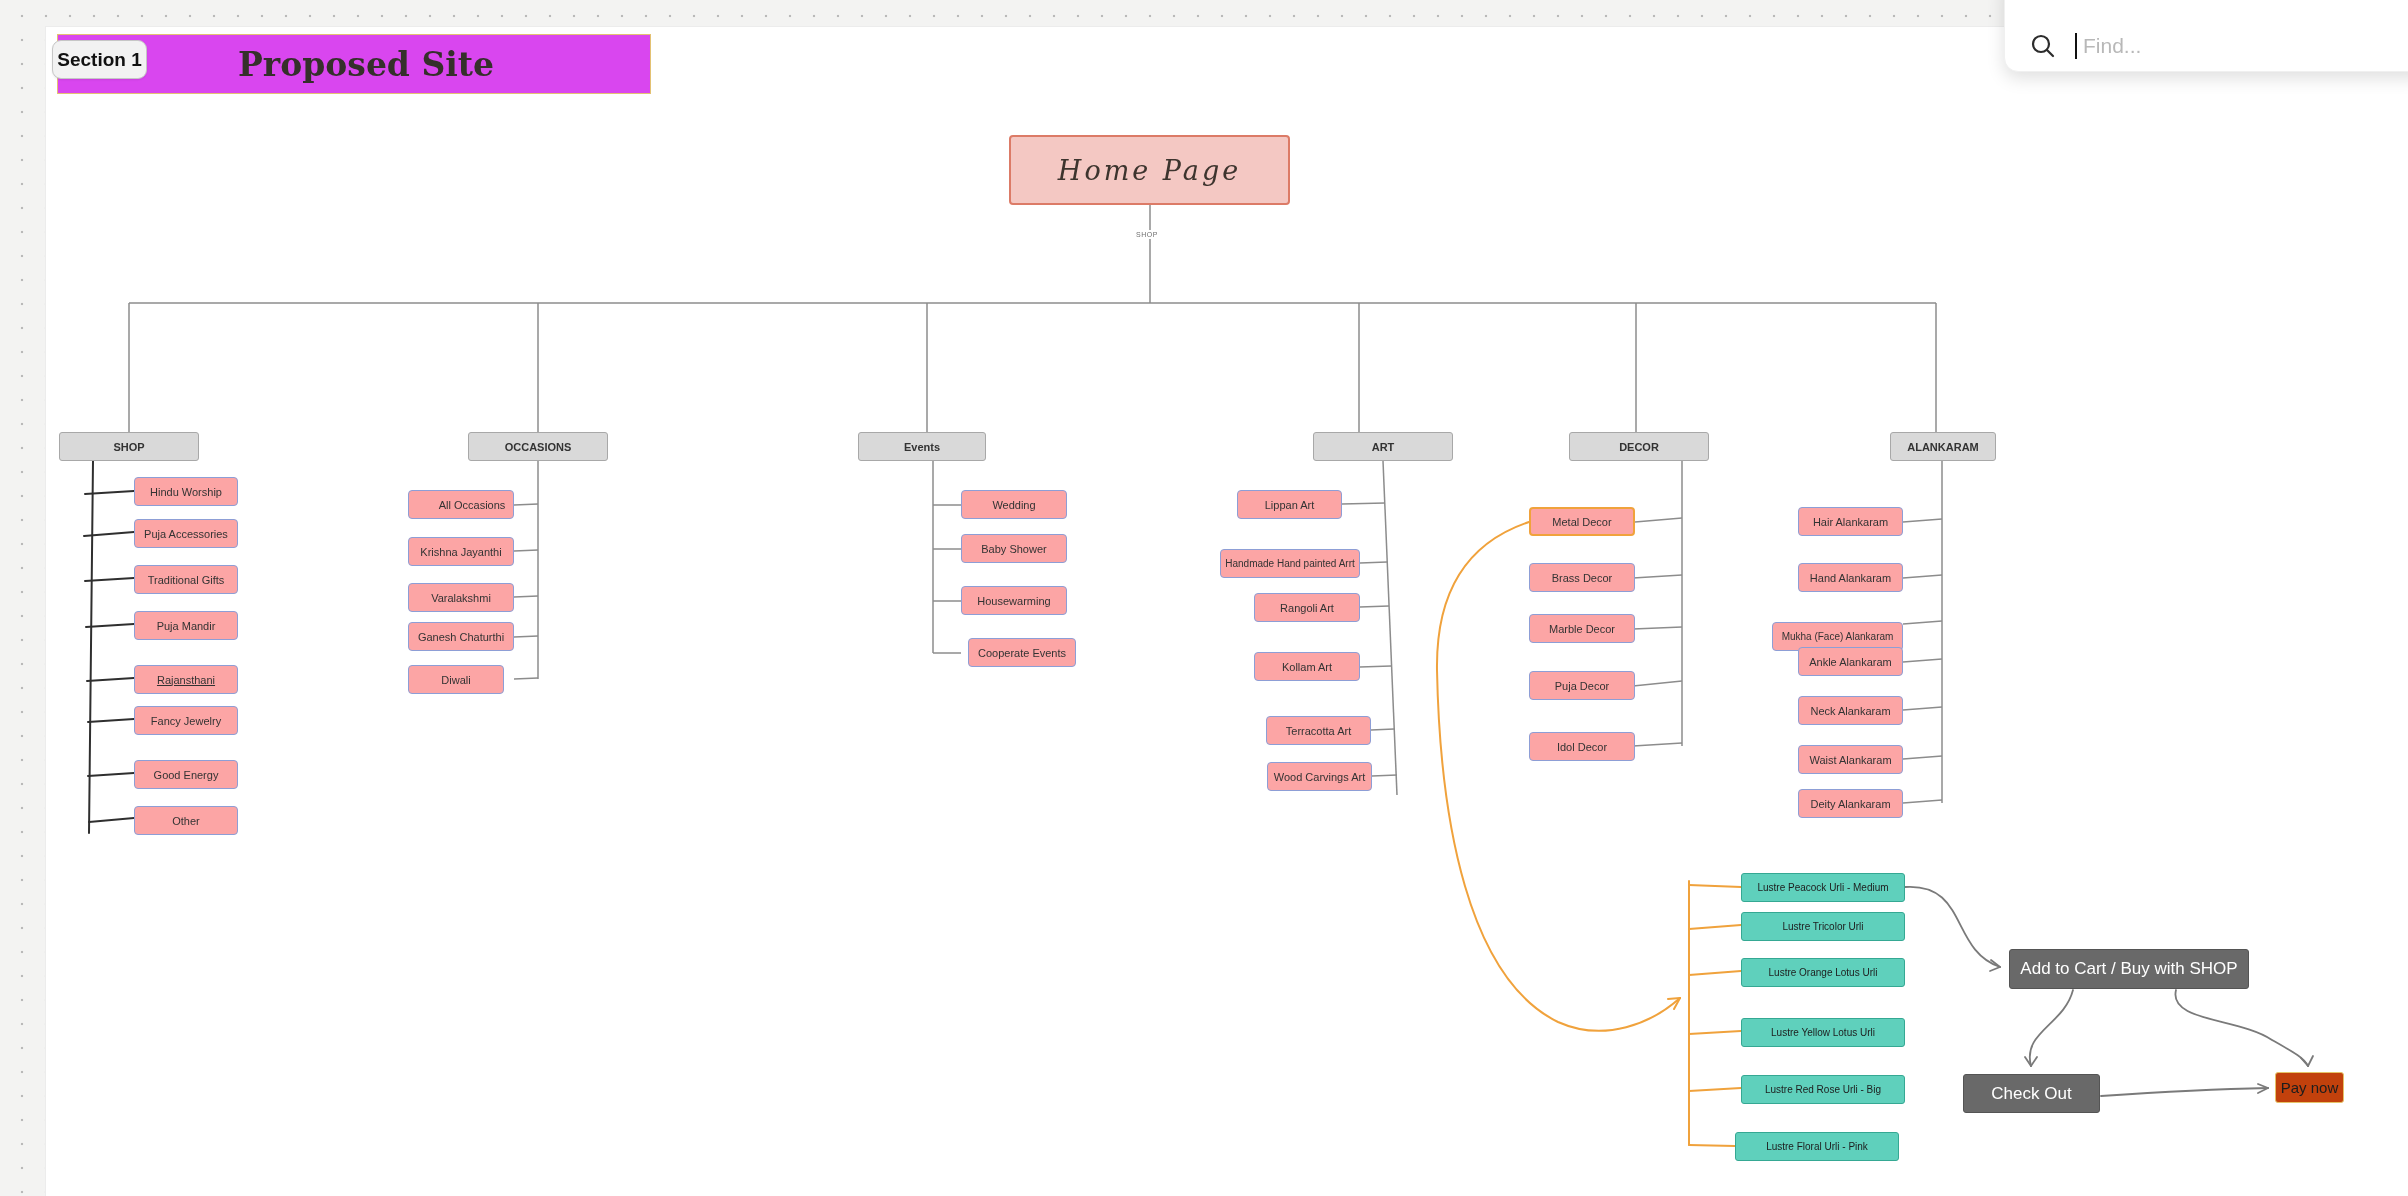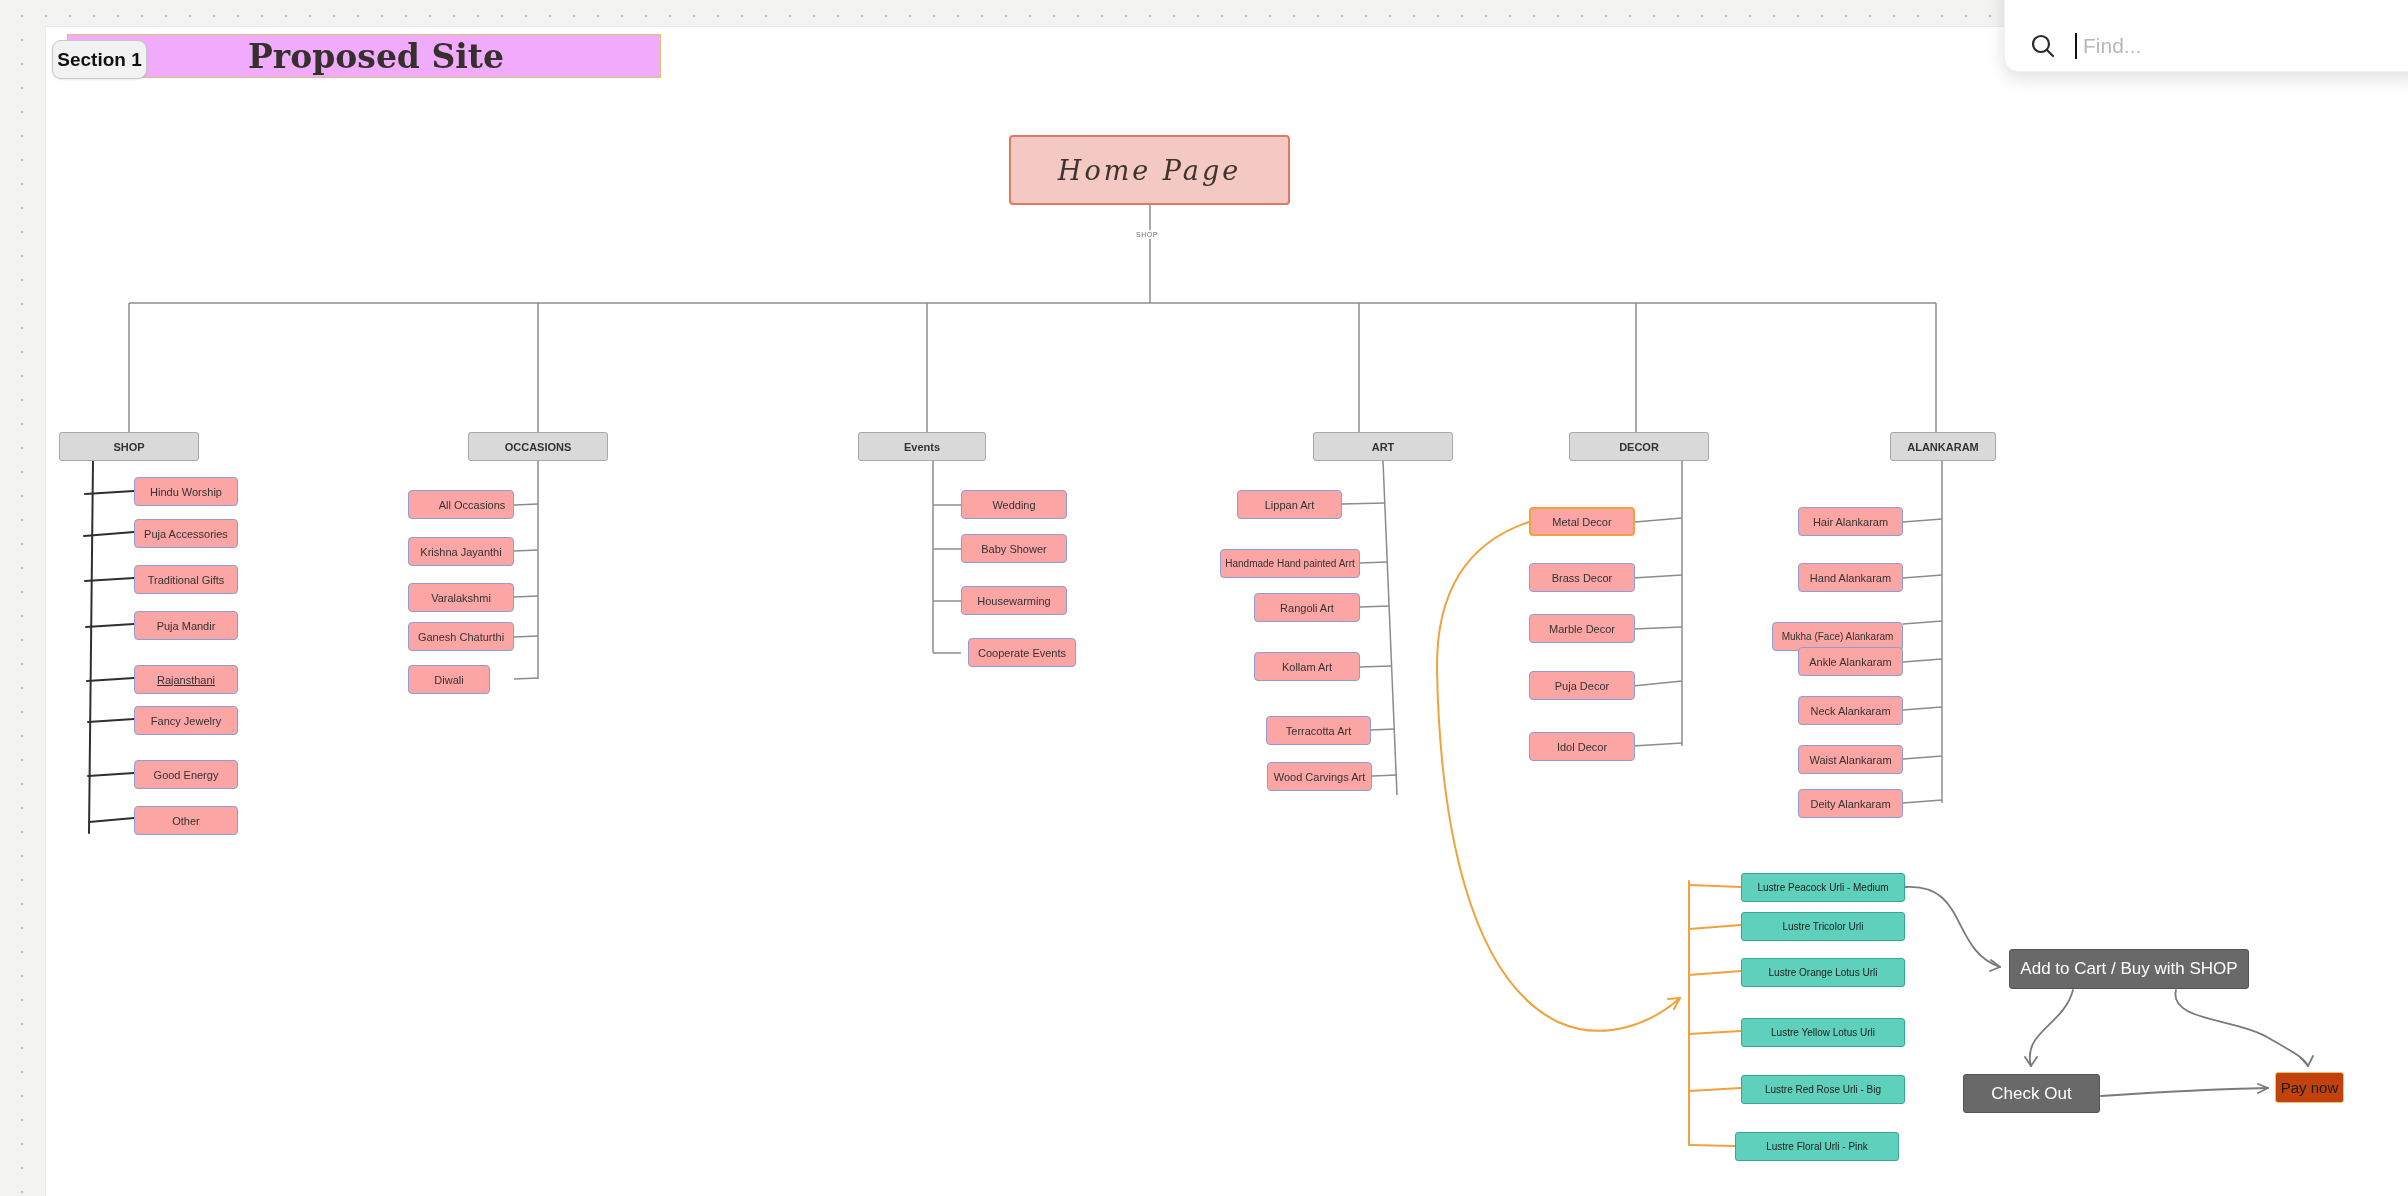--- a/index.html
+++ b/index.html
@@ -9,22 +9,22 @@
     background-color:#f3f3f2;
     background-image:radial-gradient(circle,#b9b9b9 1.3px, transparent 1.6px);
     background-size:24px 24px;background-position:10px 4px;
   }
   .section-bg{
     position:absolute;left:45px;top:26px;right:0;bottom:0;
     background:#ffffff;border:1px solid #ececec;border-right:none;border-bottom:none;
   }
   svg.wires{position:absolute;left:0;top:0;pointer-events:none;}
   .title-bar{
-    position:absolute;left:67px;top:34px;width:594px;height:44px;
-    background:#f0abfc;border:1px solid #e3c172;box-sizing:border-box;
+    position:absolute;left:57px;top:34px;width:594px;height:60px;
+    background:#d946ef;border:1px solid #e3c172;box-sizing:border-box;
     display:flex;align-items:center;
   }
   .title-text{
     position:absolute;left:180px;top:0;height:100%;display:flex;align-items:center;
     font-family:"DejaVu Serif", serif;font-weight:bold;font-size:33px;color:#35302b;
     white-space:nowrap;
   }
   .section-badge{
     position:absolute;left:52px;top:40px;width:95px;height:39px;
     background:#f2f2f2;border:1px solid #c6c6c6;border-radius:9px;box-sizing:border-box;
@@ -196,21 +196,21 @@
 <div class="node" style="left:134px;top:611px;width:104px;">Puja Mandir</div>
 <div class="node" style="left:134px;top:665px;width:104px;text-decoration:underline;">Rajansthani</div>
 <div class="node" style="left:134px;top:706px;width:104px;">Fancy Jewelry</div>
 <div class="node" style="left:134px;top:760px;width:104px;">Good Energy</div>
 <div class="node" style="left:134px;top:806px;width:104px;">Other</div>
 
 <div class="node" style="left:408px;top:490px;width:106px;padding-left:22px;">All Occasions</div>
 <div class="node" style="left:408px;top:537px;width:106px;">Krishna Jayanthi</div>
 <div class="node" style="left:408px;top:583px;width:106px;">Varalakshmi</div>
 <div class="node" style="left:408px;top:622px;width:106px;">Ganesh Chaturthi</div>
-<div class="node" style="left:408px;top:665px;width:82px;">Diwali</div>
+<div class="node" style="left:408px;top:665px;width:96px;">Diwali</div>
 
 <div class="node" style="left:961px;top:490px;width:106px;">Wedding</div>
 <div class="node" style="left:961px;top:534px;width:106px;">Baby Shower</div>
 <div class="node" style="left:961px;top:586px;width:106px;">Housewarming</div>
 <div class="node" style="left:968px;top:638px;width:108px;">Cooperate Events</div>
 
 <div class="node" style="left:1237px;top:490px;width:105px;">Lippan Art</div>
 <div class="node" style="left:1220px;top:549px;width:140px;font-size:10px;">Handmade Hand painted Arrt</div>
 <div class="node" style="left:1254px;top:593px;width:106px;">Rangoli Art</div>
 <div class="node" style="left:1254px;top:652px;width:106px;">Kollam Art</div>

